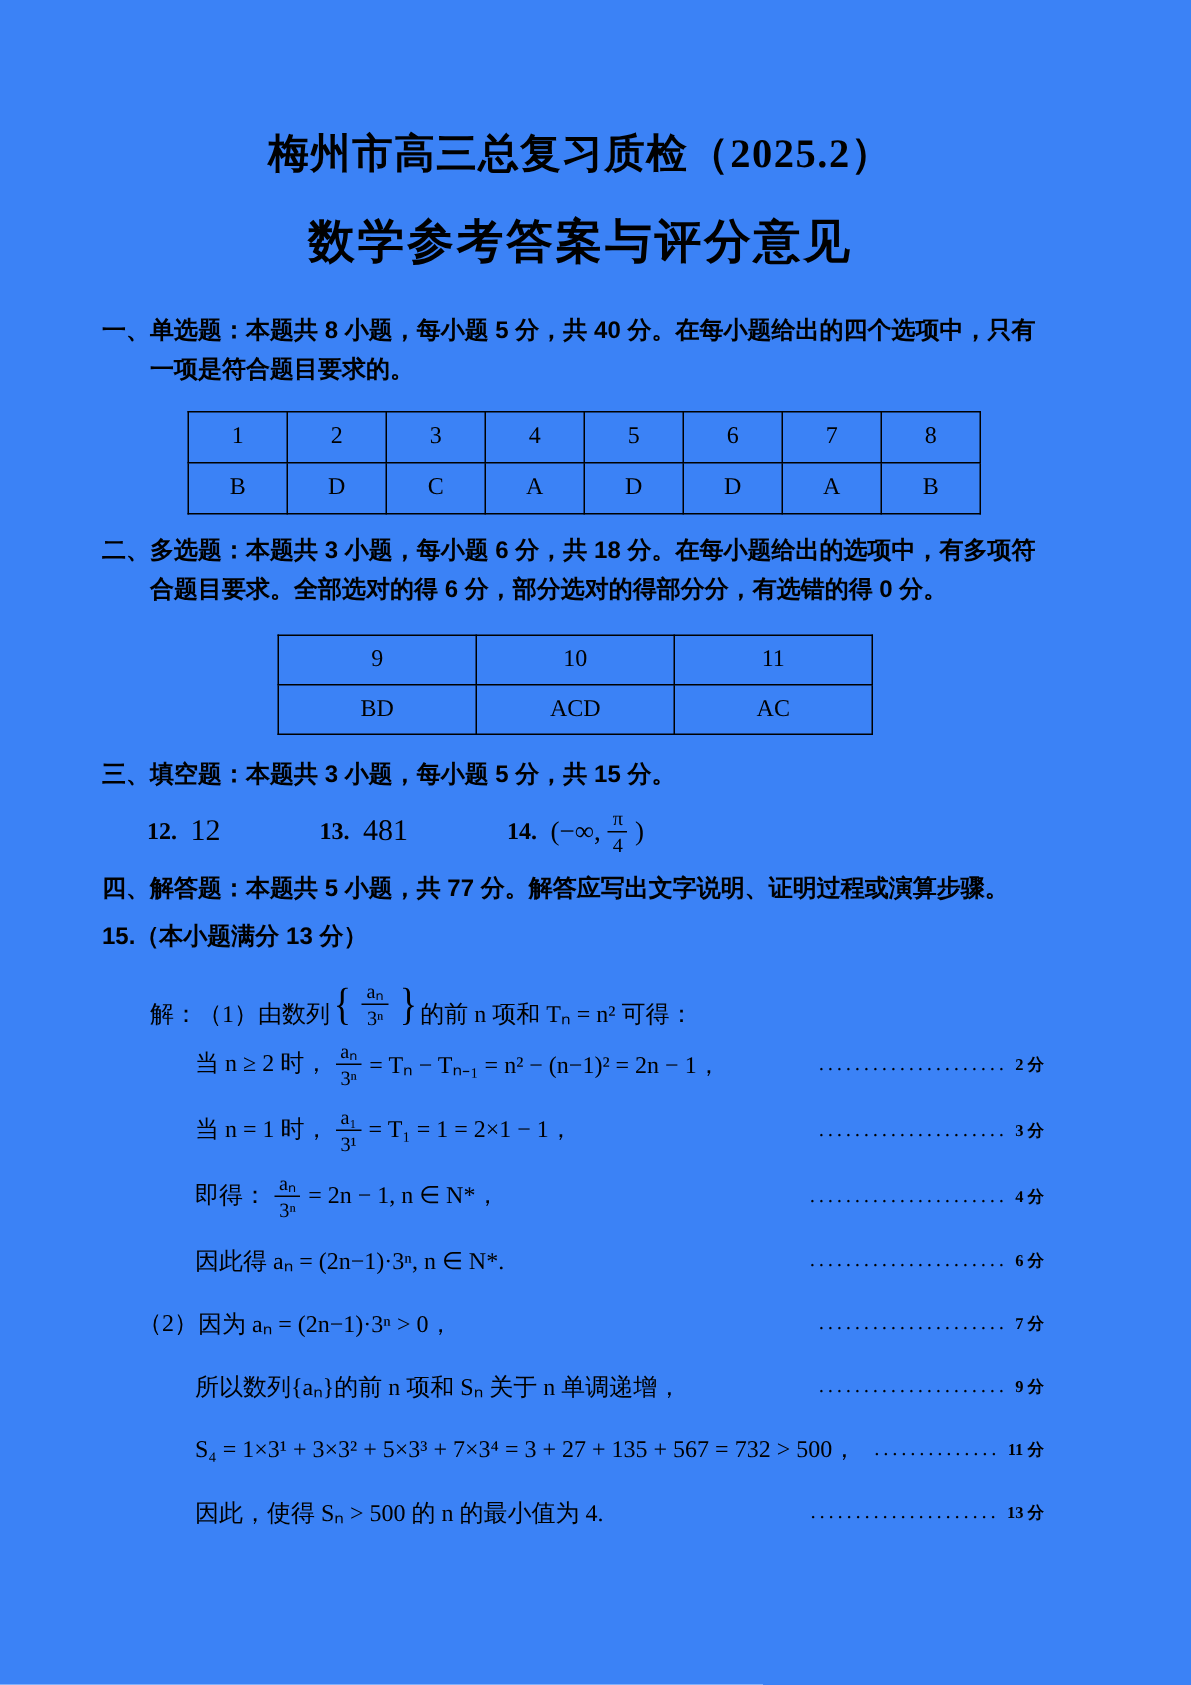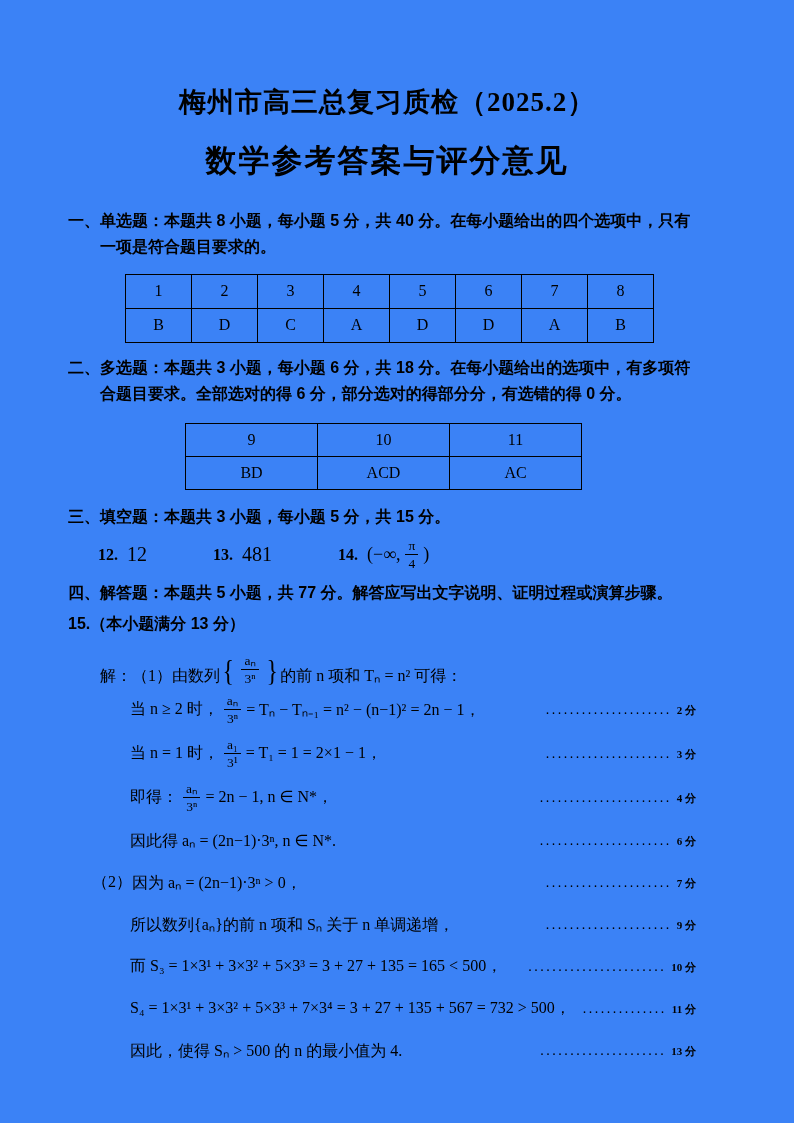--- a/index.html
+++ b/index.html
@@ -214,27 +214,20 @@
     </div>
 
     <div class="sol-line short">
       <span class="seg">所以数列{aₙ}的前 n 项和 Sₙ 关于 n 单调递增，</span>
       <span class="leader">
         <span class="dots">.....................</span>
         <span class="score">9 分</span>
       </span>
     </div>
 
-    <div class="sol-line short">
-      <span class="seg">而 S₃ = 1×3¹ + 3×3² + 5×3³ = 3 + 27 + 135 = 165 &lt; 500，</span>
-      <span class="leader">
-        <span class="dots">.......................</span>
-        <span class="score">10 分</span>
-      </span>
-    </div>
 
     <div class="sol-line short">
       <span class="seg">S₄ = 1×3¹ + 3×3² + 5×3³ + 7×3⁴ = 3 + 27 + 135 + 567 = 732 &gt; 500，</span>
       <span class="leader">
         <span class="dots">..............</span>
         <span class="score">11 分</span>
       </span>
     </div>
 
     <div class="sol-line short">

